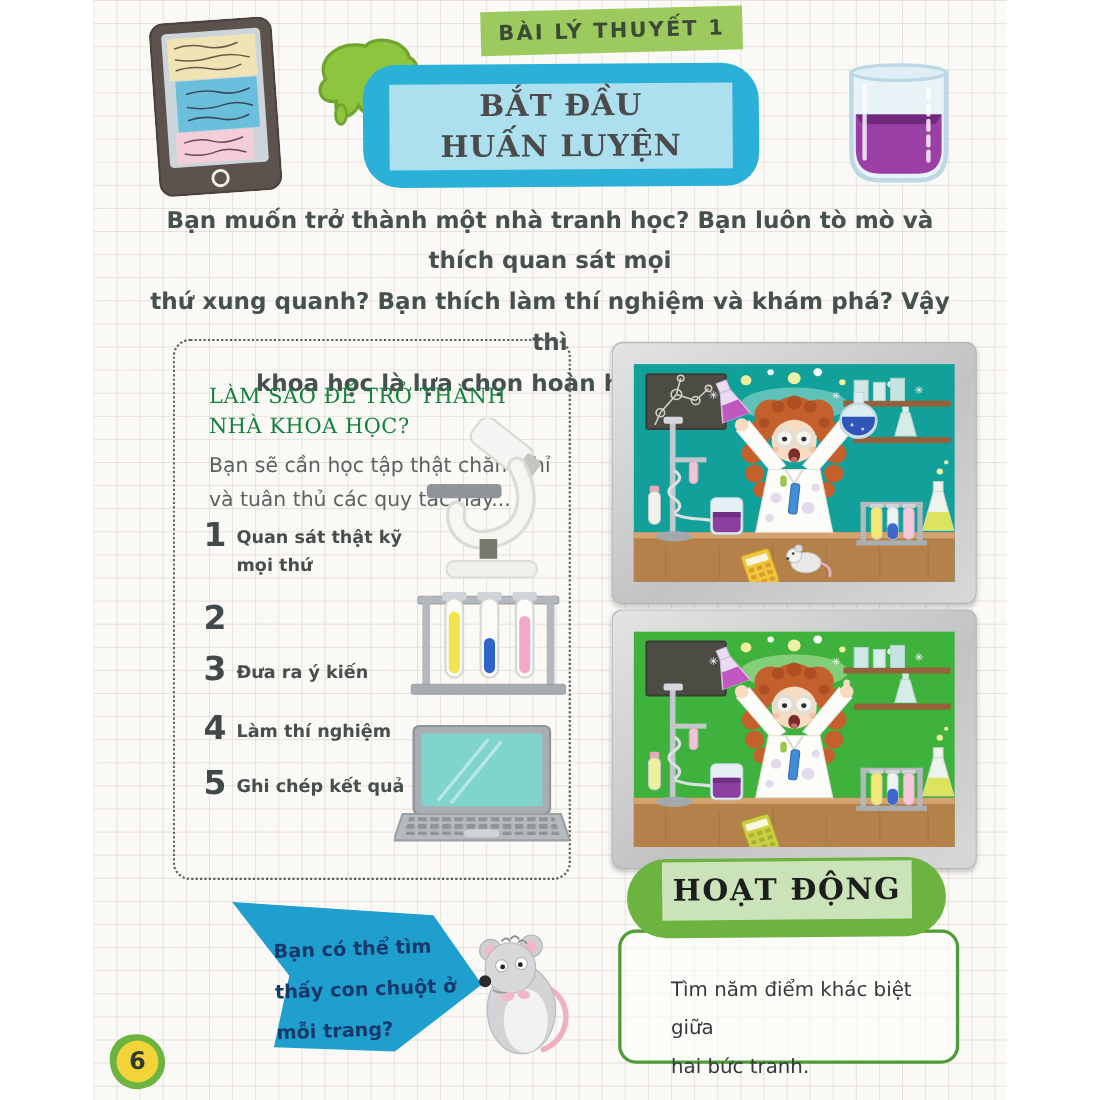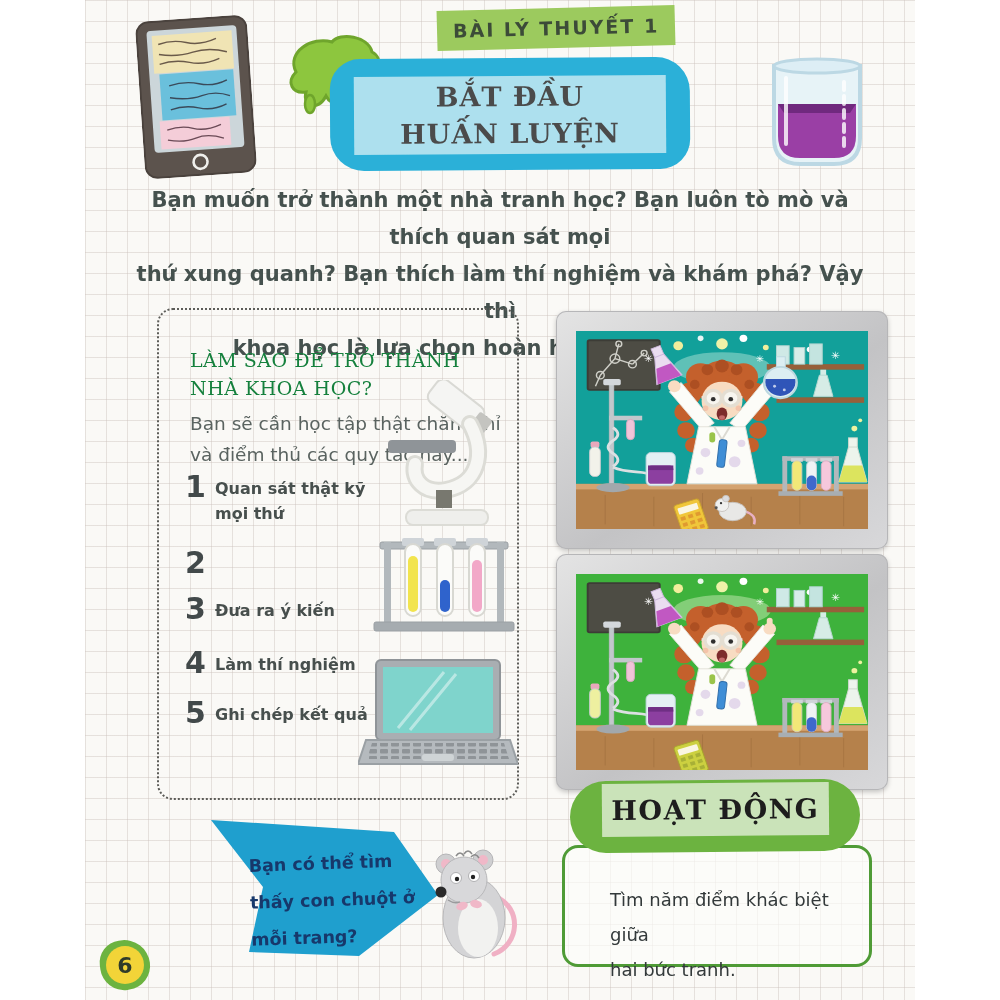--- a/index.html
+++ b/index.html
@@ -165,21 +165,21 @@
     <div>khoa học là lựa chọn hoàn hảo dành cho bạn.</div>
   </div>
 
   <div class="howto-box">
     <div class="howto-heading">
       <div>LÀM SAO ĐỂ TRỞ THÀNH</div>
       <div>NHÀ KHOA HỌC?</div>
     </div>
     <div class="howto-sub">
       <div>Bạn sẽ cần học tập thật chăm chỉ</div>
-      <div>và điểm thủ các quy tắc này...</div>
+      <div>và tuân thủ các quy tắc này...</div>
     </div>
     <div class="rule-row" style="left:26px; top:162px;">
       <div class="rule-num">1</div>
       <div class="rule-label">Quan sát thật kỹ mọi thứ</div>
     </div>
     <div class="rule-row" style="left:26px; top:238px;">
       <div class="rule-num">2</div>
     </div>
     <div class="rule-row" style="left:26px; top:284px;">
       <div class="rule-num">3</div>

